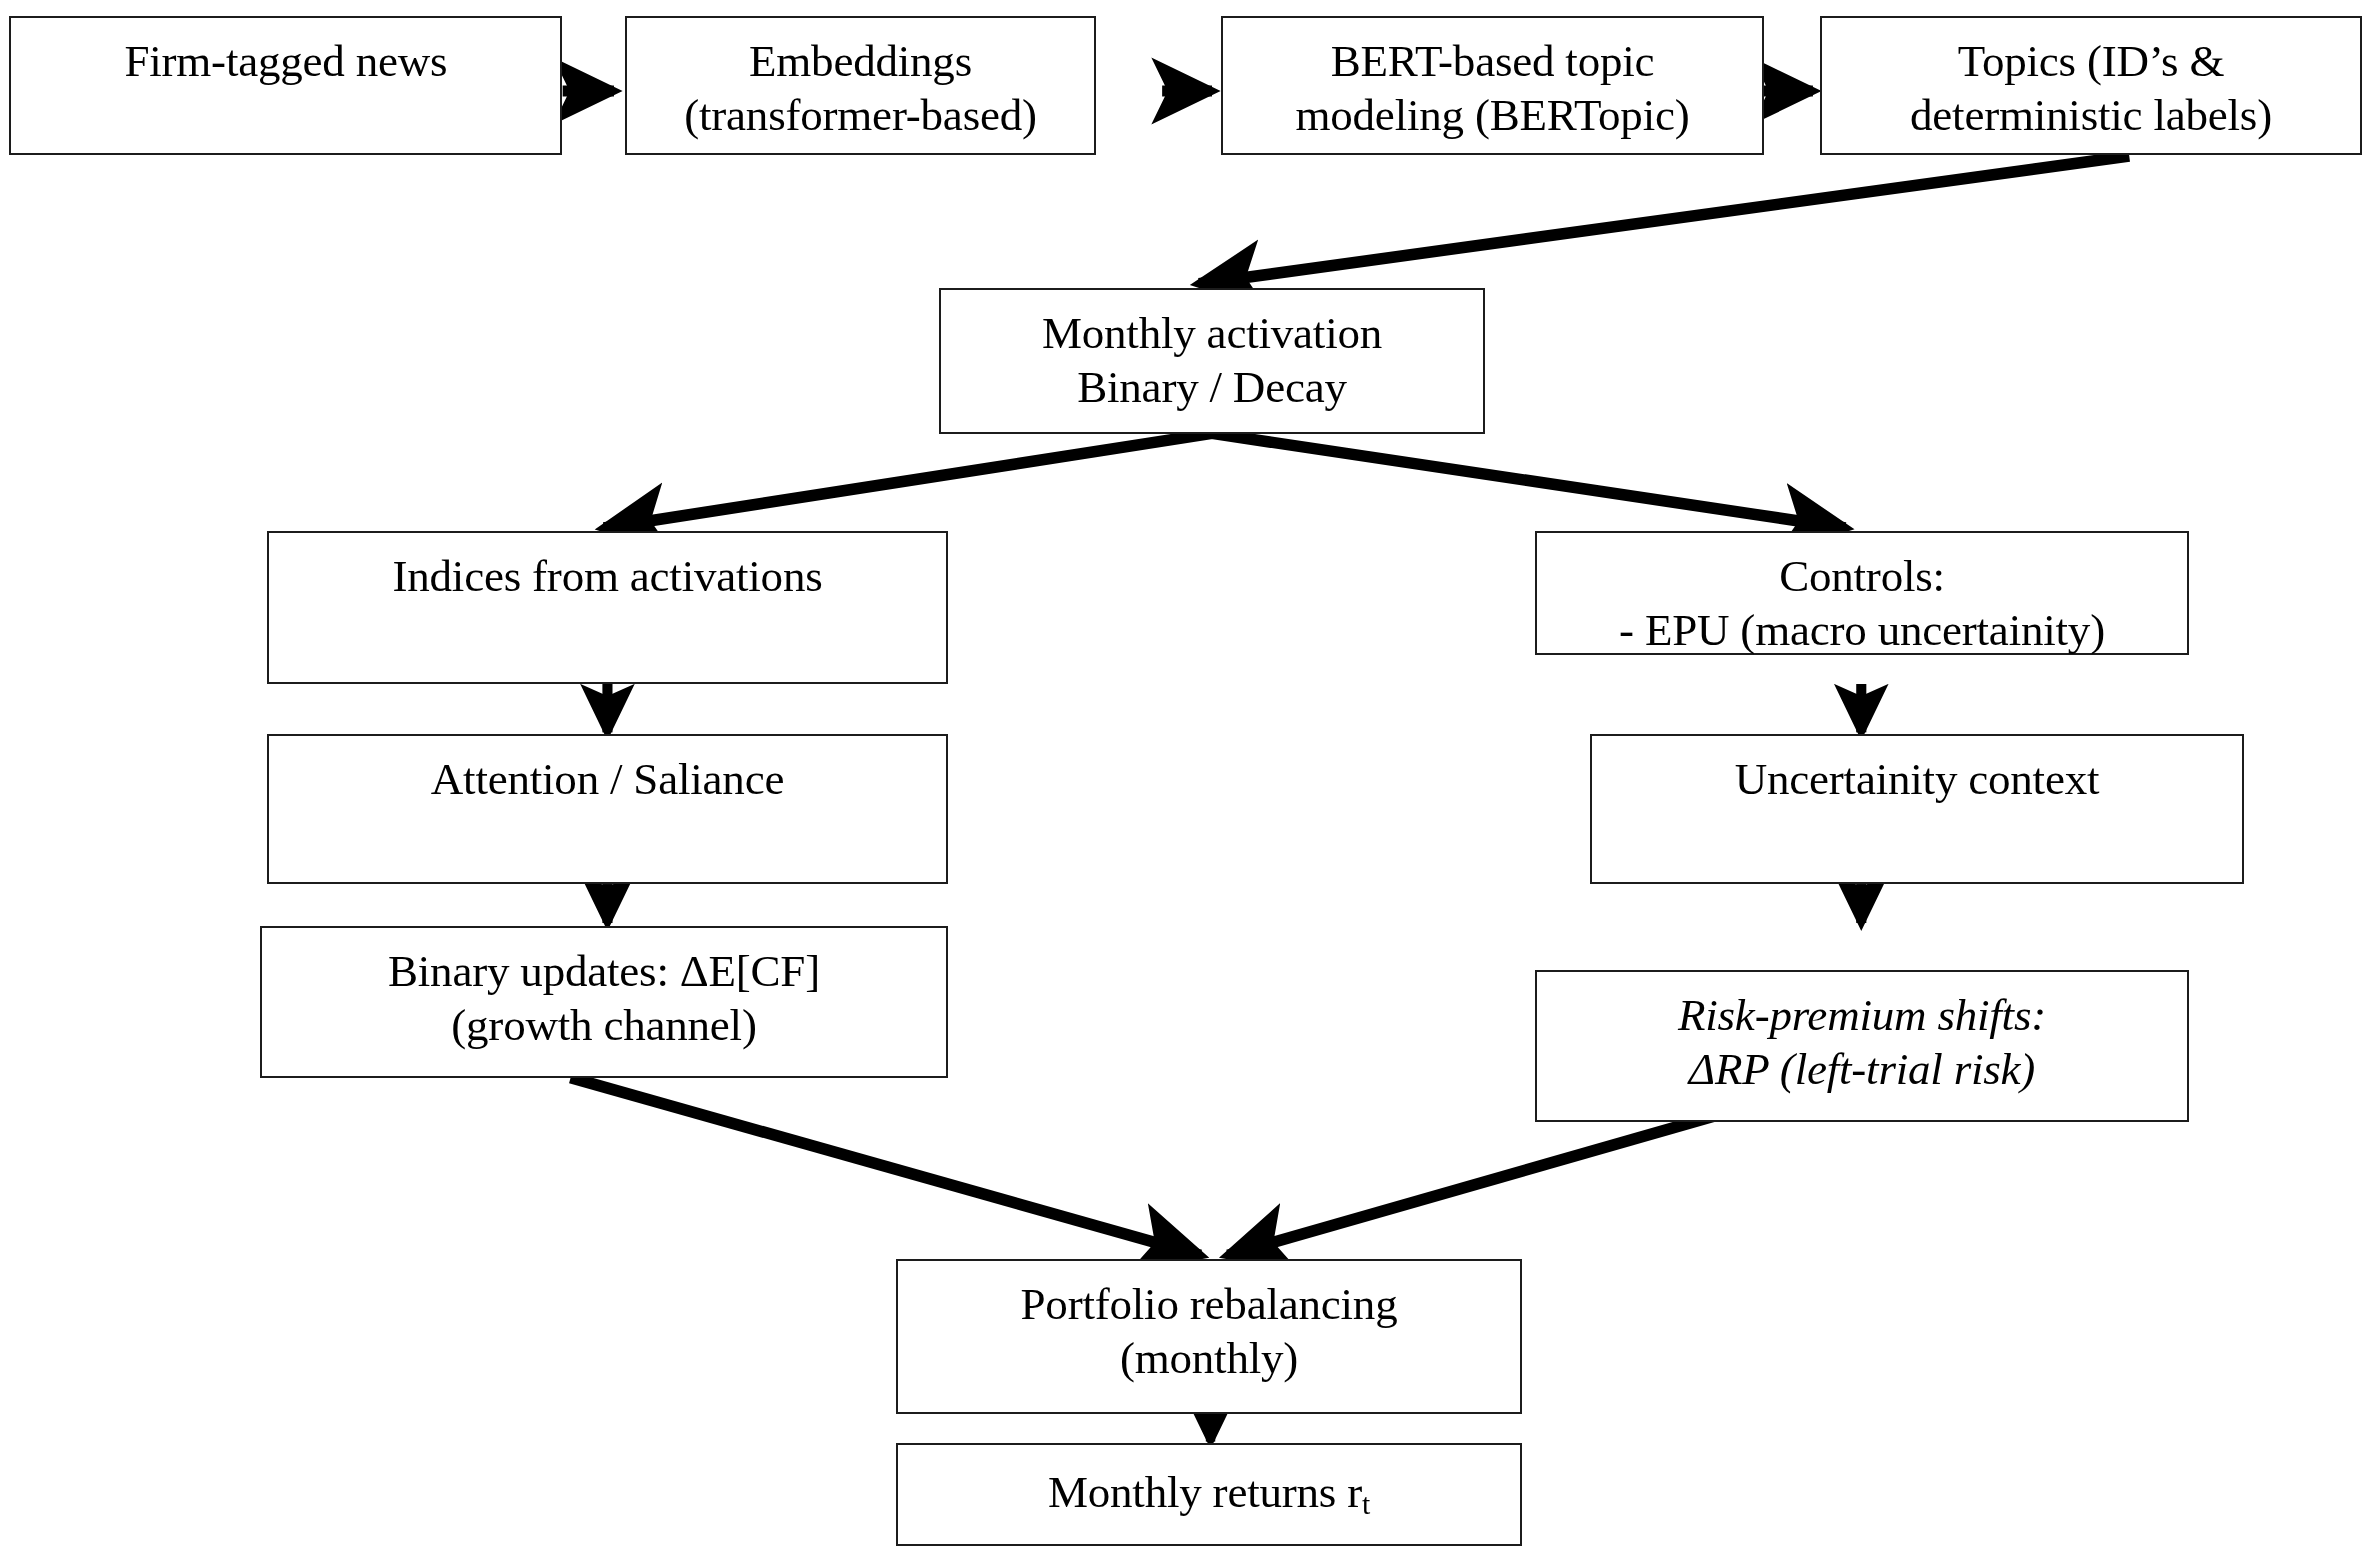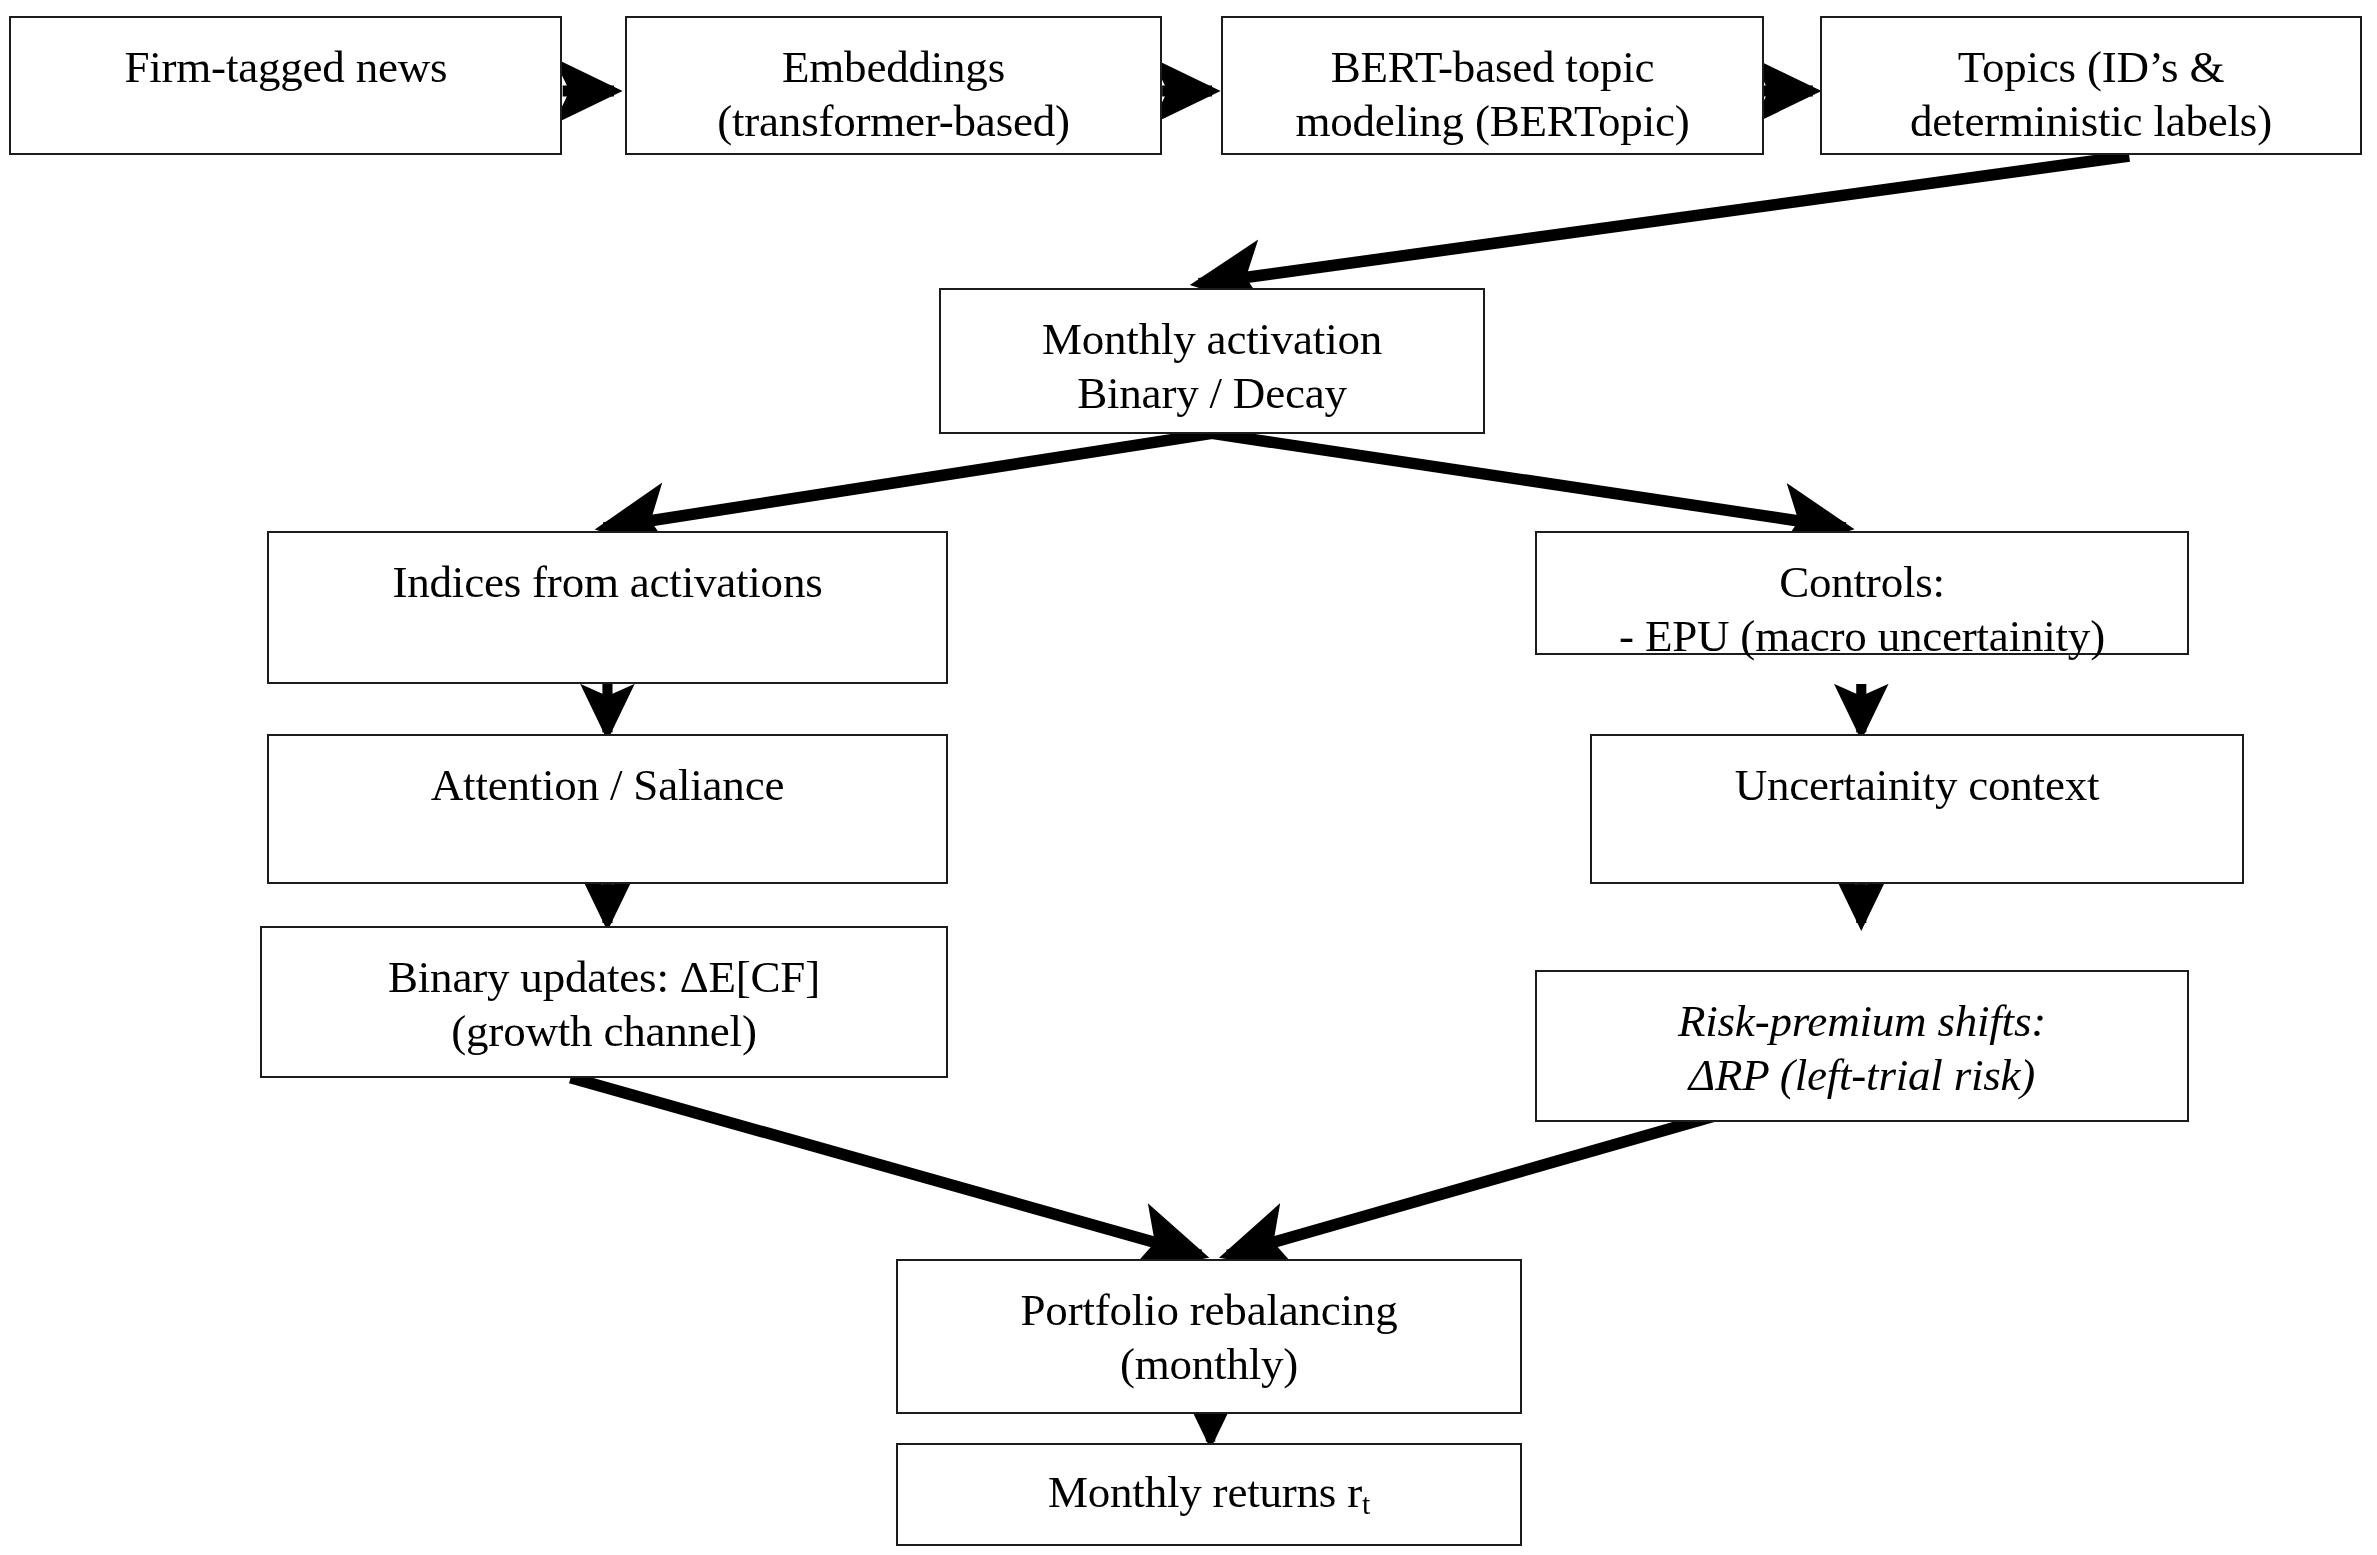--- a/index.html
+++ b/index.html
@@ -17,21 +17,21 @@
   }
   .node {
     position: absolute;
     box-sizing: border-box;
     border: 2.9px solid #1c1c1c;
     background: #ffffff;
     display: flex;
     flex-direction: column;
     align-items: center;
     justify-content: flex-start;
-    padding-top: 22px;
+    padding-top: 16px;
     z-index: 3;
   }
   .node .line {
     display: block;
     width: 100%;
     text-align: center;
     color: #000000;
     font-size: 45px;
     line-height: 1.20;
     white-space: nowrap;
@@ -110,21 +110,21 @@
 
     <g>
       <line x1="1676" y1="1957" x2="1676" y2="1996" stroke="#000000" stroke-width="13" marker-end="url(#ahv)"></line>
     </g>
   </svg>
 
   <div class="node" style="left:9.4px; top:16px; width:553px; height:139px;">
     <span class="line">Firm-tagged news</span>
   </div>
 
-  <div class="node" style="left:625px; top:16px; width:537px; height:139px;">
+  <div class="node" style="left:625px; top:16px; width:471px; height:139px;">
     <span class="line">Embeddings</span>
     <span class="line">(transformer-based)</span>
   </div>
 
   <div class="node" style="left:1221px; top:16px; width:543px; height:139px;">
     <span class="line">BERT-based topic</span>
     <span class="line">modeling (BERTopic)</span>
   </div>
 
   <div class="node" style="left:1820px; top:16px; width:542px; height:139px;">

